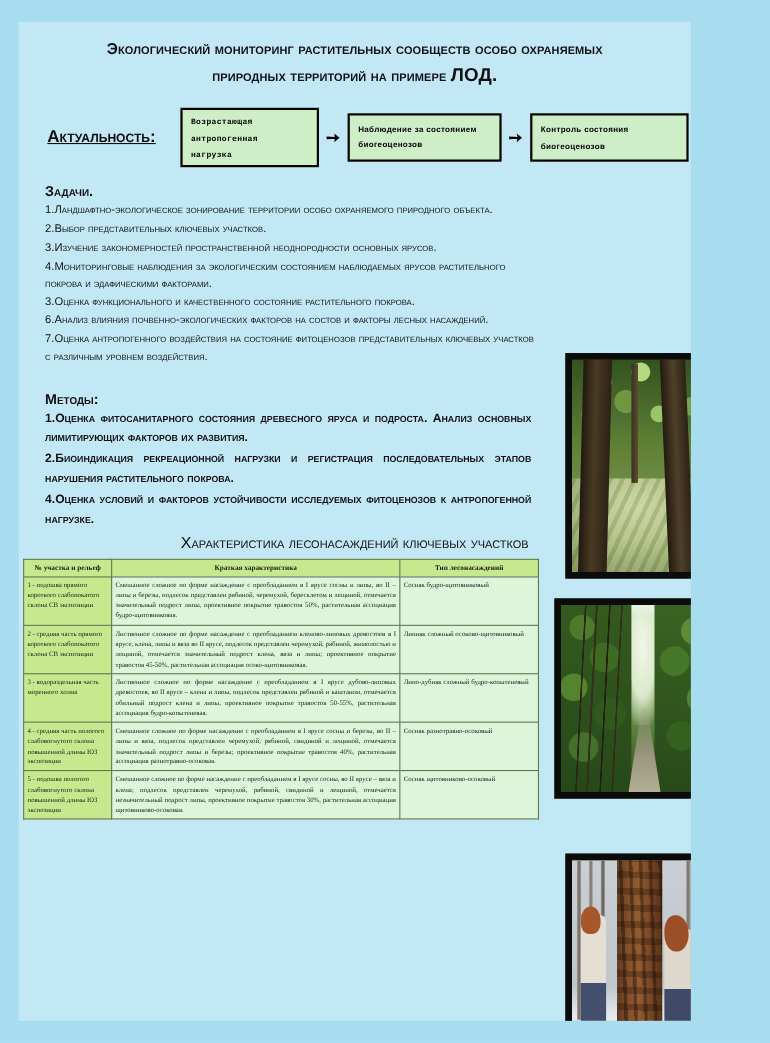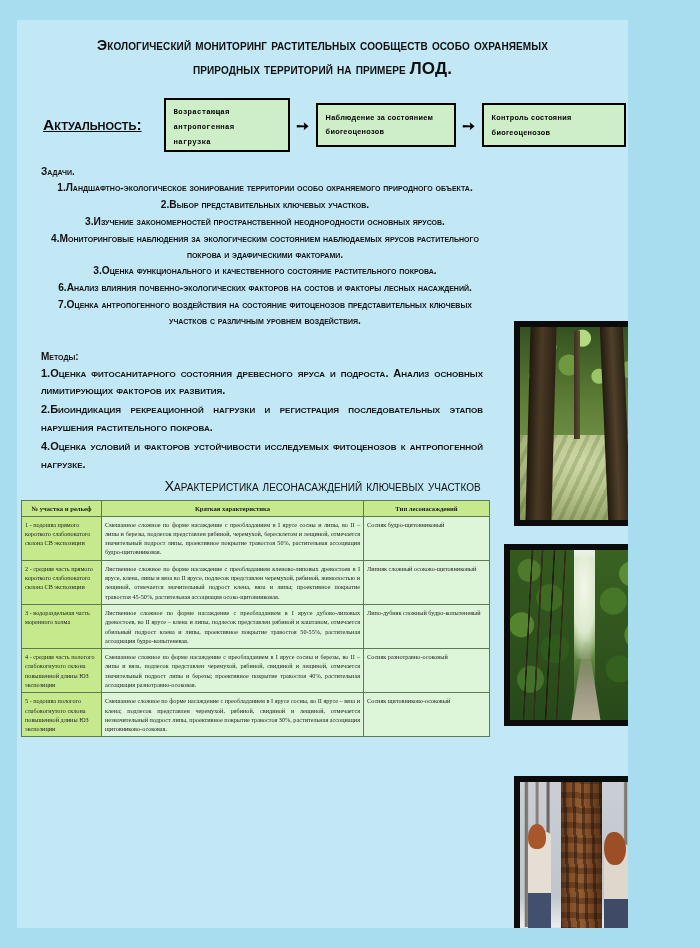--- a/index.html
+++ b/index.html
@@ -90,34 +90,34 @@
     position: relative;
     padding: 0 0 0 0;
   }
   .text-col {
     width: 472px;
     padding-left: 24px;
     box-sizing: border-box;
   }
 
   .sec-head {
-    font-size: 10px;
+    font-size: 13px;
     font-weight: bold;
     color: #111;
     font-variant: small-caps;
     margin: 10px 0 3px 0;
   }
   .tasks p {
     margin: 0 0 1px 0;
     font-size: 10.2px;
-    font-weight: bold;
+    font-weight: normal;
     color: #111;
     font-variant: small-caps;
     line-height: 1.55;
-    text-align: center;
+    text-align: left;
   }
   .methods { margin-top: 22px; }
   .methods p {
     margin: 0 0 1px 0;
     font-size: 11px;
     font-weight: bold;
     color: #111;
     font-variant: small-caps;
     line-height: 1.62;
     text-align: justify;

